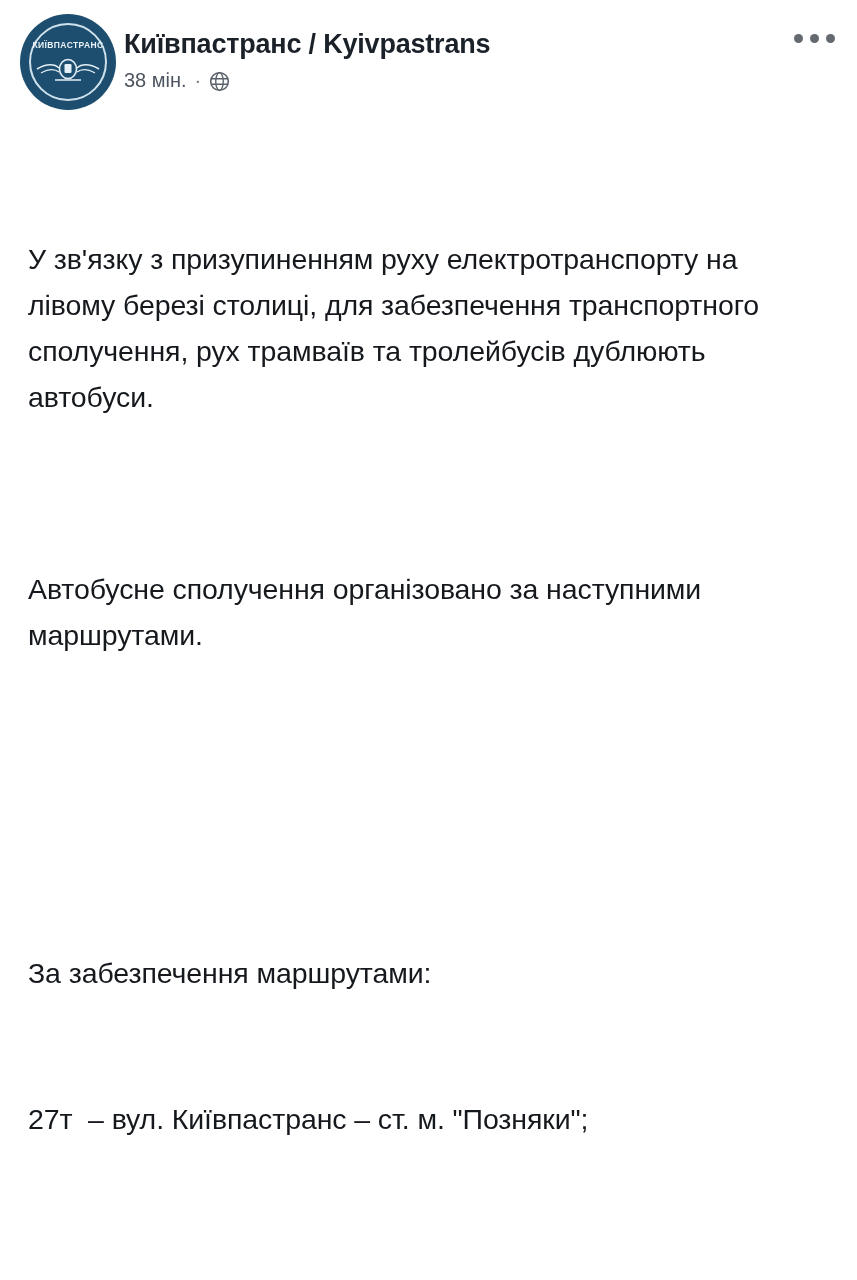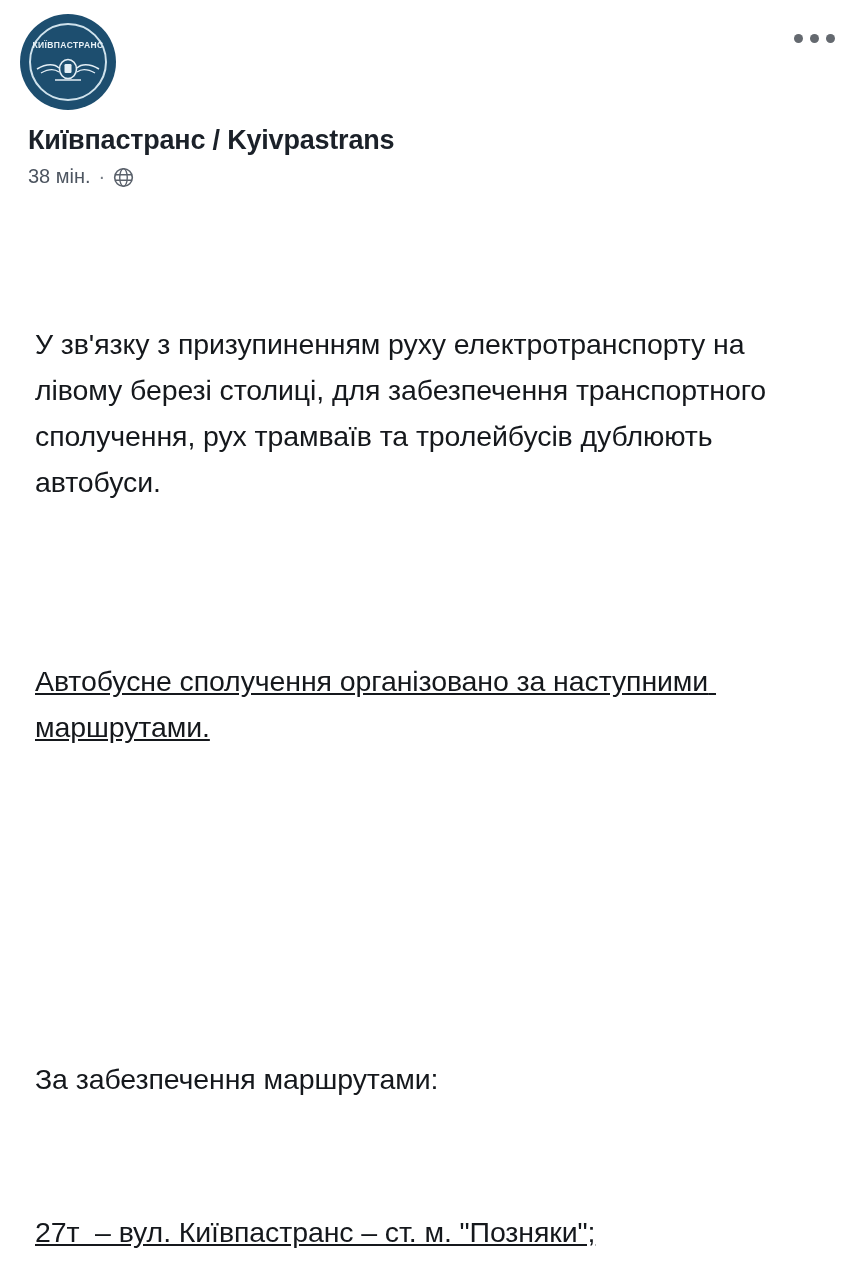--- a/index.html
+++ b/index.html
@@ -20,21 +20,20 @@
     box-sizing: border-box;
     padding: 0 20px;
   }
 
   
   .post-header {
     display: flex;
     align-items: flex-start;
     padding-top: 14px;
     position: relative;
-    flex-direction: column;
   }
 
   .avatar {
     width: 96px;
     height: 96px;
     border-radius: 50%;
     background: #1d4e6f;
     flex: 0 0 96px;
     position: relative;
     overflow: hidden;
@@ -129,26 +128,25 @@
   .post-body {
     margin-top: 26px;
     font-size: 28.5px;
     line-height: 46px;
     color: #15181c;
     white-space: pre-wrap;
     word-wrap: break-word;
     letter-spacing: -0.1px;
   }
   .para {
-    margin: 15px;
+    margin: 8px;
     white-space: pre-wrap;
   }
   .para + .para {
     margin-top: 46px;
-    text-decoration: underline;
   }
   .block-lines .para + .para {
     margin-top: 0;
   }
 </style>
 </head>
 <body>
 
 <div class="post">
 

